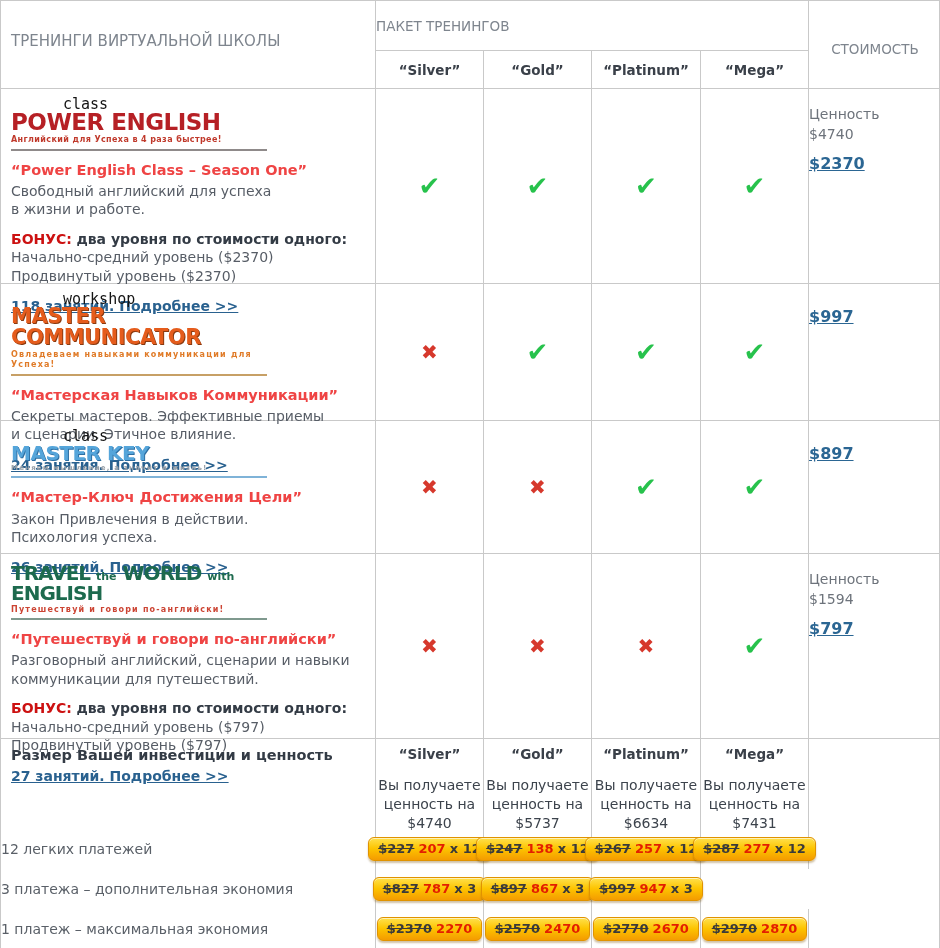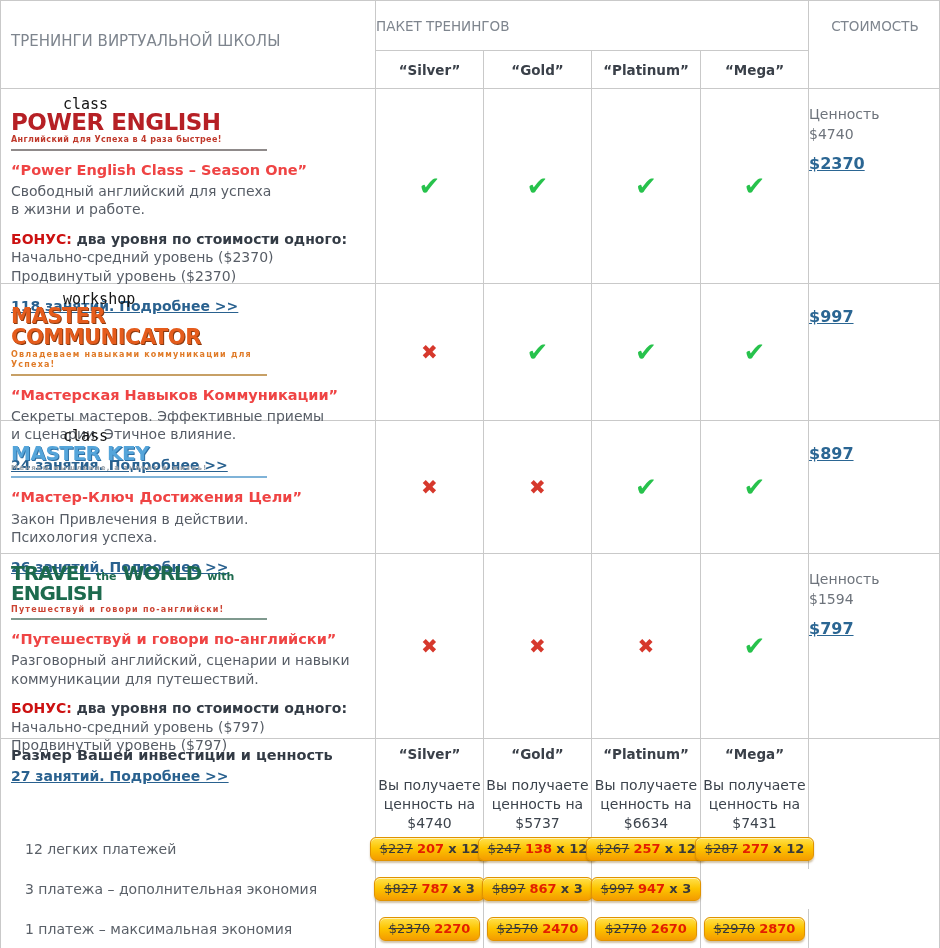--- a/index.html
+++ b/index.html
@@ -17,21 +17,21 @@
   }
   .cell { min-width:0; min-height:0; }
   .br { border-right:1px solid #c9c9c9; }
   .bb { border-bottom:1px solid #c9c9c9; }
 
   
   .hdr-left { display:flex; align-items:center; padding:0 10px 8px 10px;
               color:#7e858e; font-size:15px; }
   .hdr-group { display:flex; align-items:center; justify-content:flex-start;
                color:#7e858e; font-size:13.5px; }
-  .hdr-cost { padding-top:17px; text-align:center; color:#7e858e; font-size:13.5px; }
+  .hdr-cost { padding-top:40px; text-align:center; color:#7e858e; font-size:13.5px; }
   .pkg-name { display:flex; align-items:center; justify-content:center;
               font-weight:bold; font-size:13.5px; color:#3a4049; }
 
   
   .info-cell { padding:9px 10px; font-size:14px; color:#575d66; line-height:1.32; }
   .logo { width:256px; padding-bottom:3px; margin-bottom:10px; }
   .logo-top { display:block; margin-left:52px; line-height:0.85;
               font-family:"DejaVu Sans Mono","Liberation Mono",monospace;
               font-size:15px; color:#141414; }
   .logo-main { display:block; font-weight:bold; line-height:1.02; letter-spacing:-0.5px; }
@@ -69,31 +69,31 @@
   .value-note { color:#6d737b; font-size:14px; line-height:1.45; margin-bottom:9px; }
   a.price-link { color:#2b6693; font-weight:bold; font-size:16px;
                  text-decoration:underline; cursor:pointer; }
 
   
   .invest-title { padding:8px 10px; font-weight:bold; color:#333b45; font-size:14.5px; }
   .pkg-name2 { padding-top:7px; text-align:center; font-weight:bold;
                font-size:13.5px; color:#3a4049; }
   .value-cell { padding-top:5px; text-align:center; font-size:14px;
                 color:#3c434c; line-height:1.35; }
-  .label-cell { display:flex; align-items:center; padding-left:24px;
+  .label-cell { display:flex; align-items:center; padding-left:0;
                 color:#5a6068; font-size:14px; }
   .btn-cell { display:flex; align-items:center; justify-content:center; }
   .ybtn {
     display:inline-block; white-space:nowrap;
     background:linear-gradient(#ffe14d,#fdc400 48%,#f49b00);
     border:1px solid #e09300; border-radius:6px;
     padding:3px 9px 4px; font-size:13px; cursor:pointer;
     box-shadow:0 2px 2px rgba(120,80,0,0.35), inset 0 1px 0 rgba(255,255,255,0.6);
   }
-  .ybtn .old { color:#3a3a3a; font-weight:normal; text-decoration:line-through; }
+  .ybtn .old { color:#3a3a3a; font-weight:bold; text-decoration:line-through; }
   .ybtn .new { color:#e31e00; font-weight:bold; }
   .ybtn .mult { color:#3a3a3a; font-weight:bold; }
 </style>
 </head>
 <body>
 
 <div class="tbl">
 
   <div class="cell br bb hdr-left" style="grid-area:1/1/3/2">
     <span>ТРЕНИНГИ ВИРТУАЛЬНОЙ ШКОЛЫ</span>

